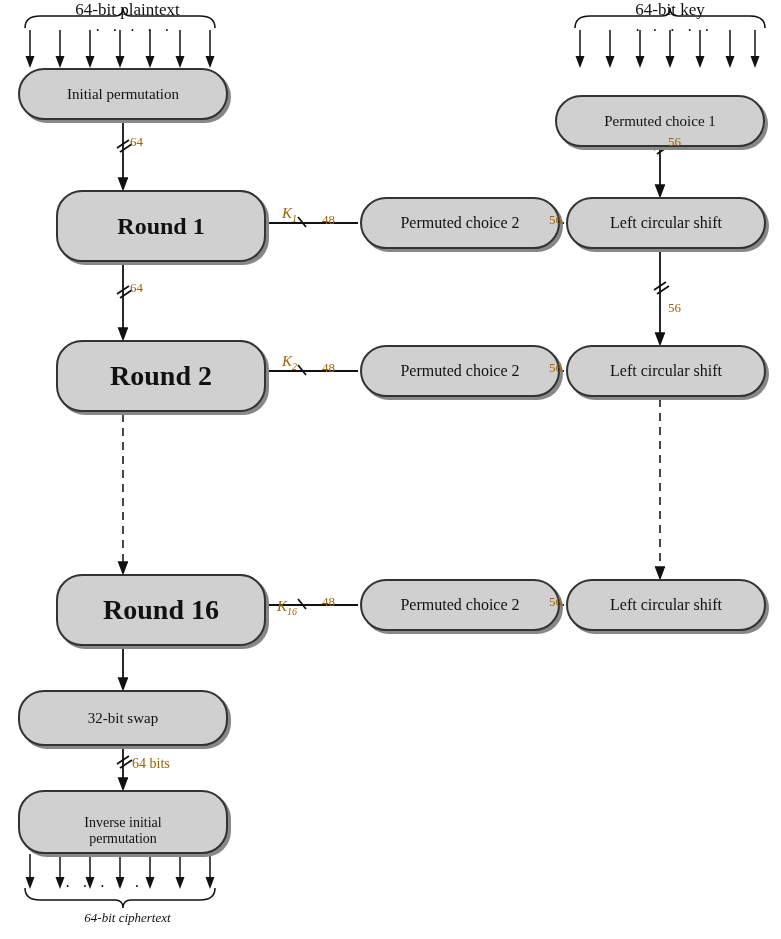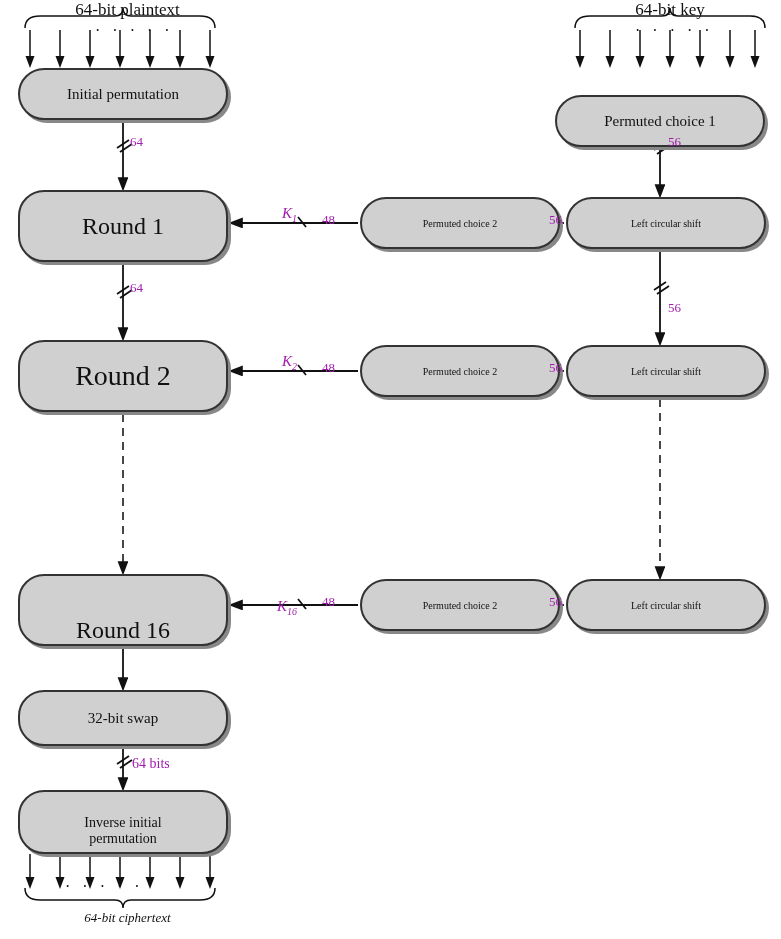--- a/index.html
+++ b/index.html
@@ -25,30 +25,31 @@
       display: flex;
       align-items: center;
       justify-content: center;
       text-align: center;
       font-size: 15px;
       color: #111;
       box-shadow: 3px 3px 0 #888;
     }
     .box-large {
       font-size: 22px;
-      font-weight: normal;
+      font-weight: bold;
+      margin-left: 38px;
     }
     .box-medium {
-      font-size: 10px;
+      font-size: 16px;
     }
     
     .label {
       position: absolute;
       font-size: 13px;
-      color: #a21caf;
+      color: #a16207;
     }
     
     .svg-overlay {
       position: absolute;
       top: 0;
       left: 0;
       width: 781px;
       height: 939px;
       pointer-events: none;
     }
@@ -170,21 +171,21 @@
   </div>
 
   <div class="box box-large" style="left:18px; top:190px; width:210px; height:72px; font-size:24px;">
     <span>Round 1</span>
   </div>
 
   <div class="box box-large" style="left:18px; top:340px; width:210px; height:72px; font-size:28px;">
     <span>Round 2</span>
   </div>
 
-  <div class="box box-large" style="left:18px; top:574px; width:210px; height:72px; font-size:24px;align-items:flex-end;">
+  <div class="box box-large" style="left:18px; top:574px; width:210px; height:72px; font-size:28px;">
     <span>Round 16</span>
   </div>
 
   <div class="box" style="left:18px; top:690px; width:210px; height:56px;">
     <span>32-bit swap</span>
   </div>
 
   <div class="box" style="left:18px; top:790px; width:210px; height:64px;">
     <span style="white-space:pre-line; text-align:center; font-size:14px;margin-top:18px;">Inverse initial
 permutation</span>

